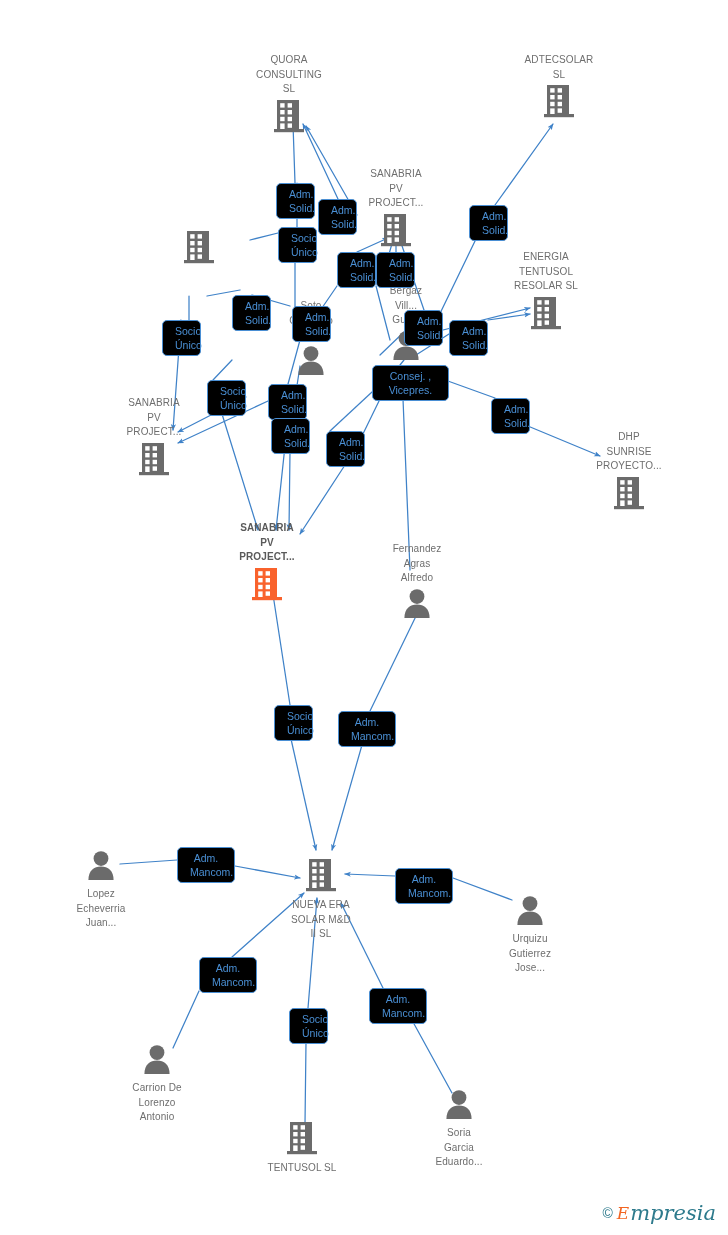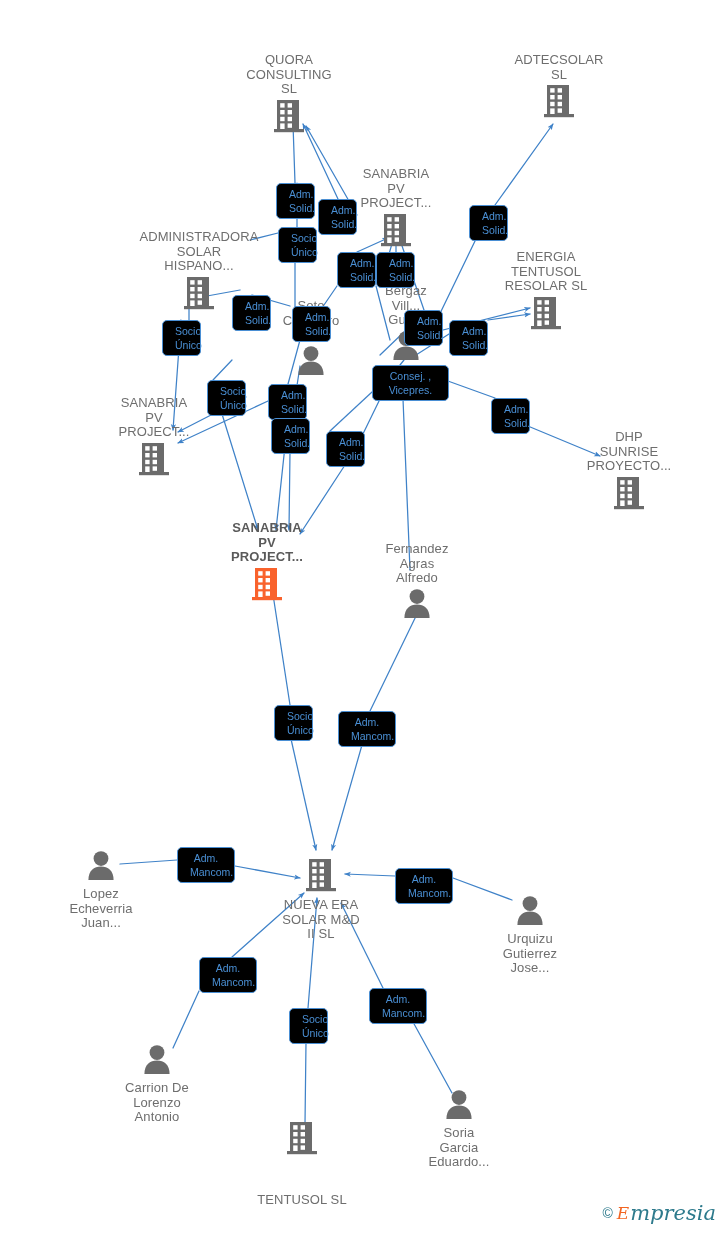--- a/index.html
+++ b/index.html
@@ -1,21 +1,21 @@
 <!DOCTYPE html>
 <html><head>
 <meta charset="utf-8">
 <style>
   html,body{margin:0;padding:0;background:#ffffff;}
   body{font-family:"Liberation Sans",sans-serif;}
   #canvas{position:relative;width:728px;height:1235px;background:#fff;overflow:hidden;}
   #edges{position:absolute;left:0;top:0;width:728px;height:1235px;}
 
   .node{position:absolute;display:flex;flex-direction:column;align-items:center;width:120px;margin-left:-60px;}
-  .node .nlabel{font-size:13px;line-height:14.5px;color:#6e6e6e;text-align:center;letter-spacing:.1px;white-space:pre-line;}
+  .node .nlabel{font-size:10px;line-height:14.5px;color:#6e6e6e;text-align:center;letter-spacing:.1px;white-space:pre-line;}
   .node.company .nlabel{font-weight:normal;}
   .node.focus .nlabel{font-weight:bold;color:#5a5a5a;}
   .node .ico{display:block;}
   .node.below .nlabel{order:2;margin-top:2px;}
   .node.below .ico{order:1;}
   .node.above .nlabel{order:1;margin-bottom:2px;}
   .node.above .ico{order:2;}
 
   .edgelabel{position:absolute;background:#000000;border:1.3px solid #4a8fd4;border-radius:5px;
     color:#4a8fd4;font-size:10.5px;line-height:14px;text-align:center;
@@ -152,23 +152,20 @@
             <rect x="13.6" y="4.2" width="4.4" height="4.4" fill="#fff"></rect>
             <rect x="6.2" y="11" width="4.4" height="4.4" fill="#fff"></rect>
             <rect x="13.6" y="11" width="4.4" height="4.4" fill="#fff"></rect>
             <rect x="6.2" y="17.8" width="4.4" height="4.4" fill="#fff"></rect>
             <rect x="13.6" y="17.8" width="4.4" height="4.4" fill="#fff"></rect>
             <rect x="6.2" y="24.4" width="4.4" height="5.6" fill="#fff"></rect>
             <rect x="13.6" y="24.4" width="4.4" height="4.4" fill="#fff"></rect>
           </svg></span>
       </div>
       <div class="node company above" style="left: 199px; top: 230px;">
-        <span class="nlabel">ADMINISTRADORA
-SOLAR
-HISPANO...</span>
         <span class="ico"><svg width="30" height="34" viewBox="0 0 30 34">
             <rect x="3" y="1" width="22" height="29" fill="#6b6b6b"></rect>
             <rect x="0" y="30" width="30" height="3.2" fill="#6b6b6b"></rect>
             <rect x="6.2" y="4.2" width="4.4" height="4.4" fill="#fff"></rect>
             <rect x="13.6" y="4.2" width="4.4" height="4.4" fill="#fff"></rect>
             <rect x="6.2" y="11" width="4.4" height="4.4" fill="#fff"></rect>
             <rect x="13.6" y="11" width="4.4" height="4.4" fill="#fff"></rect>
             <rect x="6.2" y="17.8" width="4.4" height="4.4" fill="#fff"></rect>
             <rect x="13.6" y="17.8" width="4.4" height="4.4" fill="#fff"></rect>
             <rect x="6.2" y="24.4" width="4.4" height="5.6" fill="#fff"></rect>
@@ -316,21 +313,21 @@
       </div>
       <div class="node person below" style="left: 459px; top: 1089px;">
         <span class="nlabel">Soria
 Garcia
 Eduardo...</span>
         <span class="ico"><svg width="30" height="31" viewBox="0 0 30 31">
             <circle cx="15" cy="8.6" r="7.4" fill="#6b6b6b"></circle>
             <path d="M2.4,30 C2.4,20.4 8,16.4 15,16.4 C22,16.4 27.6,20.4 27.6,30 Z" fill="#6b6b6b"></path>
           </svg></span>
       </div>
-      <div class="node company below" style="left: 302px; top: 1121px; gap: 32px;">
+      <div class="node company below" style="left: 302px; top: 1121px;">
         <span class="nlabel">TENTUSOL SL</span>
         <span class="ico"><svg width="30" height="34" viewBox="0 0 30 34">
             <rect x="3" y="1" width="22" height="29" fill="#6b6b6b"></rect>
             <rect x="0" y="30" width="30" height="3.2" fill="#6b6b6b"></rect>
             <rect x="6.2" y="4.2" width="4.4" height="4.4" fill="#fff"></rect>
             <rect x="13.6" y="4.2" width="4.4" height="4.4" fill="#fff"></rect>
             <rect x="6.2" y="11" width="4.4" height="4.4" fill="#fff"></rect>
             <rect x="13.6" y="11" width="4.4" height="4.4" fill="#fff"></rect>
             <rect x="6.2" y="17.8" width="4.4" height="4.4" fill="#fff"></rect>
             <rect x="13.6" y="17.8" width="4.4" height="4.4" fill="#fff"></rect>

